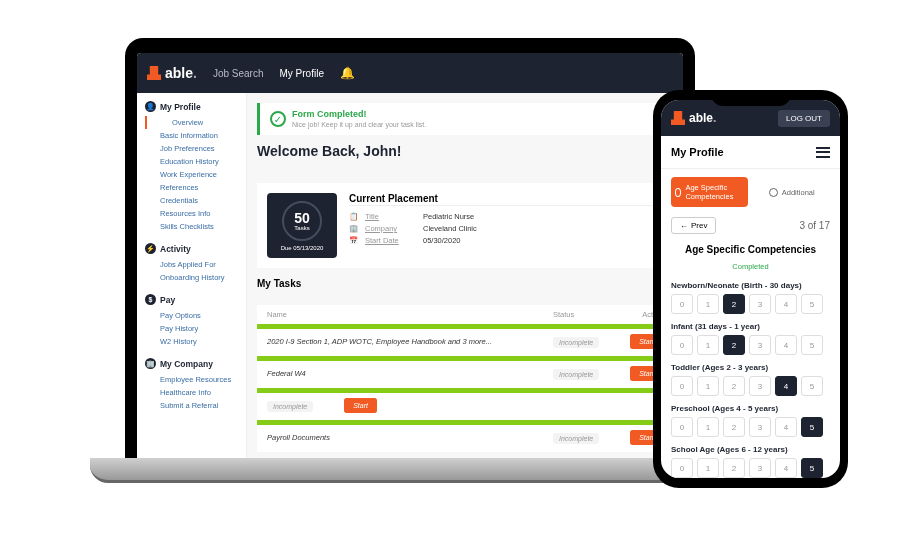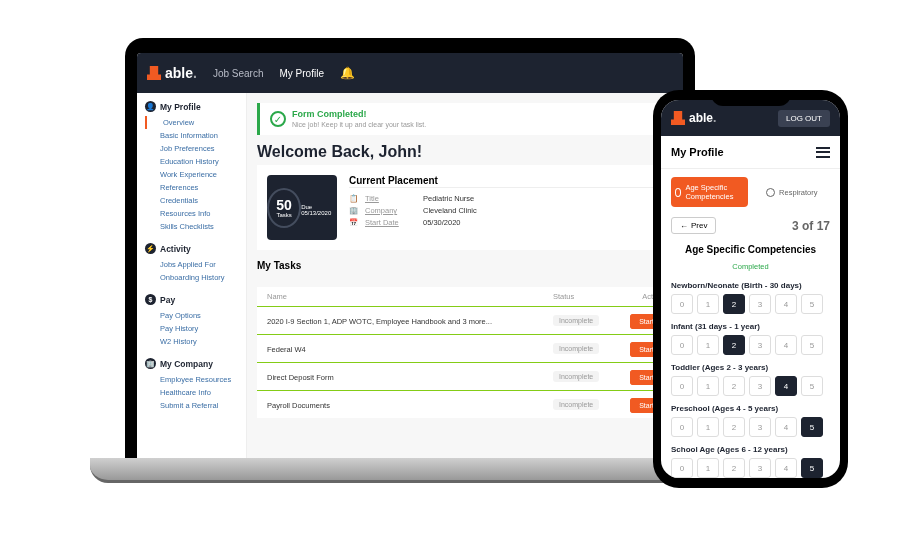--- a/index.html
+++ b/index.html
@@ -20,50 +20,50 @@
 .bell { color: #b8bcc7; font-size: 12px; }
 
 .d-body { display: flex; height: calc(100% - 40px); }
 
 
 .sidebar { width: 110px; background: #fff; padding: 8px 8px; font-size: 8px; border-right: 1px solid #eee; overflow: hidden; }
 .side-section { margin-bottom: 10px; }
 .side-head { display: flex; align-items: center; gap: 4px; font-weight: 700; color: #1d2330; margin-bottom: 4px; font-size: 8.5px; }
 .side-icon { width: 11px; height: 11px; border-radius: 50%; background: #1d2330; display: inline-flex; align-items: center; justify-content: center; color: #fff; font-size: 7px; }
 .side-item { display: block; padding: 2px 0 2px 15px; color: #3b6ea5; font-size: 7.5px; }
-.side-item.active { border-left: 2px solid #f15a22; padding-left: 16px; }
+.side-item.active { border-left: 2px solid #f15a22; padding-left: 25px; }
 
 
 .main { flex: 1; background: #f7f7f7; padding: 10px; font-size: 9px; overflow: hidden; }
 .banner { background: #fff; border-left: 3px solid #2ba84a; padding: 6px 10px; display: flex; align-items: center; gap: 6px; margin-bottom: 8px; }
 .banner-check { width: 16px; height: 16px; border-radius: 50%; border: 2px solid #2ba84a; color: #2ba84a; display: flex; align-items: center; justify-content: center; font-size: 10px; }
 .banner-text strong { color: #2ba84a; font-size: 9px; display: block; }
 .banner-text span { color: #999; font-size: 7px; }
 
-.welcome { font-size: 16px; font-weight: 600; color: #1d2330; margin-bottom: 4px; }
+.welcome { font-size: 14px; font-weight: 600; color: #1d2330; margin-bottom: 24px; }
 
 .placement { background: #fff; display: flex; padding: 10px; gap: 12px; margin-bottom: 10px; }
-.tasks-badge { background: #1d2330; width: 70px; height: 65px; border-radius: 4px; display: flex; flex-direction: row; align-items: center; justify-content: center; color: #fff; }
+.tasks-badge { background: #1d2330; width: 70px; height: 65px; border-radius: 4px; display: flex; flex-direction: column; align-items: center; justify-content: center; color: #fff; }
 .tasks-circle { width: 40px; height: 40px; border-radius: 50%; border: 2px solid #444d5e; display: flex; flex-direction: column; align-items: center; justify-content: center; }
 .tasks-num { font-size: 14px; font-weight: 700; line-height: 1; }
 .tasks-lbl { font-size: 6px; }
 .tasks-date { font-size: 6px; margin-top: 4px; }
 .placement-info h4 { font-size: 10px; font-weight: 700; margin-bottom: 6px; border-bottom: 1px solid #eee; padding-bottom: 1px; }
 .p-row { display: flex; gap: 8px; font-size: 7.5px; margin-bottom: 3px; }
 .p-row .p-icon { width: 8px; color: #999; }
 .p-row .p-label { width: 50px; color: #999; text-decoration: underline; }
 .p-row .p-val { color: #333; }
 
 .tasks-section h4 { font-size: 10px; font-weight: 700; margin-bottom: 6px; }
 .tasks-table { background: #fff; }
 .t-head { display: flex; padding: 5px 10px; color: #999; font-size: 7.5px; margin-top: 16px; }
 .t-col-name { flex: 1; }
 .t-col-status { width: 70px; }
 .t-col-action { width: 40px; text-align: right; }
-.t-row { display: flex; align-items: flex-end; padding: 8px 10px; border-top: 1px solid #84cc16; font-size: 7.5px; }
+.t-row { display: flex; align-items: flex-start; padding: 8px 10px; border-top: 5px solid #84cc16; font-size: 7.5px; font-style: italic; }
 .t-row .t-col-name { color: #333; }
 .status-pill { background: #f3f3f3; color: #999; padding: 2px 6px; border-radius: 3px; font-size: 7px; display: inline-block; }
 .start-btn { background: #f15a22; color: #fff; padding: 3px 8px; border-radius: 3px; font-size: 7px; border: 1px solid #f15a22; }
 
 
 .phone { position: absolute; right: 52px; top: 90px; width: 195px; height: 398px; background: #000; border-radius: 26px; padding: 10px 8px; }
 .phone-notch { position: absolute; top: 0; left: 50%; transform: translateX(-50%); width: 80px; height: 16px; background: #000; border-radius: 0 0 12px 12px; z-index: 10; }
 .phone-screen { background: #fff; width: 100%; height: 100%; border-radius: 18px; overflow: hidden; display: flex; flex-direction: column; }
 
 .m-header { background: #1d2330; height: 36px; display: flex; align-items: center; justify-content: space-between; padding: 0 10px; }
@@ -75,21 +75,21 @@
 .burger span { width: 14px; height: 2px; background: #1d2330; }
 
 .m-tabs { display: flex; padding: 8px 10px 4px; gap: 6px; }
 .m-tab { flex: 1; display: flex; align-items: center; justify-content: center; gap: 4px; padding: 6px 4px; border-radius: 4px; font-size: 7.5px; }
 .m-tab.active { background: #f15a22; color: #fff; }
 .m-tab.inactive { color: #666; }
 .m-tab-radio { width: 9px; height: 9px; border-radius: 50%; border: 1.5px solid currentColor; display: inline-block; }
 
 .m-nav { display: flex; align-items: center; justify-content: space-between; padding: 6px 10px; }
 .prev-btn { border: 1px solid #ccc; padding: 3px 8px; border-radius: 3px; font-size: 8px; display: flex; align-items: center; gap: 3px; background: #fff; }
-.page-count { font-size: 12px; color: #666; font-weight: bold; }
+.page-count { font-size: 10px; color: #666; }
 
 .m-title { text-align: center; padding: 4px 0; }
 .m-title h4 { font-size: 10px; font-weight: 700; }
 .m-title span { font-size: 7.5px; color: #2ba84a; }
 
 .m-body { flex: 1; padding: 4px 10px; overflow: hidden; }
 .scale-row { margin-bottom: 8px; }
 .scale-label { font-size: 8px; font-weight: 600; color: #1d2330; margin-bottom: 4px; }
 .scale-opts { display: flex; gap: 4px; }
 .scale-opt { width: 22px; height: 20px; border: 1px solid #ddd; border-radius: 3px; display: flex; align-items: center; justify-content: center; font-size: 8px; color: #999; background: #fff; }
@@ -209,21 +209,20 @@
                 <span class="t-col-name">2020 I-9 Section 1, ADP WOTC, Employee Handbook and 3 more...</span>
                 <span class="t-col-status"><span class="status-pill">Incomplete</span></span>
                 <span class="t-col-action"><span class="start-btn">Start</span></span>
               </div>
               <div class="t-row">
                 <span class="t-col-name">Federal W4</span>
                 <span class="t-col-status"><span class="status-pill">Incomplete</span></span>
                 <span class="t-col-action"><span class="start-btn">Start</span></span>
               </div>
               <div class="t-row">
-                <span class="t-col-name">Direct Deposit Form</span>
                 <span class="t-col-status"><span class="status-pill">Incomplete</span></span>
                 <span class="t-col-action"><span class="start-btn">Start</span></span>
               </div>
               <div class="t-row">
                 <span class="t-col-name">Payroll Documents</span>
                 <span class="t-col-status"><span class="status-pill">Incomplete</span></span>
                 <span class="t-col-action"><span class="start-btn">Start</span></span>
               </div>
             </div>
           </div>
@@ -253,21 +252,21 @@
           <span></span>
         </div>
     </div>
     <div class="m-tabs">
       <div class="m-tab active">
         <span class="m-tab-radio"></span>
         <span>Age Specific Competencies</span>
       </div>
       <div class="m-tab inactive">
         <span class="m-tab-radio"></span>
-        <span>Respiratory</span>
+        <span>Additional</span>
       </div>
     </div>
     <div class="m-nav">
       <button class="prev-btn">
         <span>←</span>
         <span>Prev</span>
       </button>
       <span class="page-count">3 of 17</span>
     </div>
     <div class="m-title">

